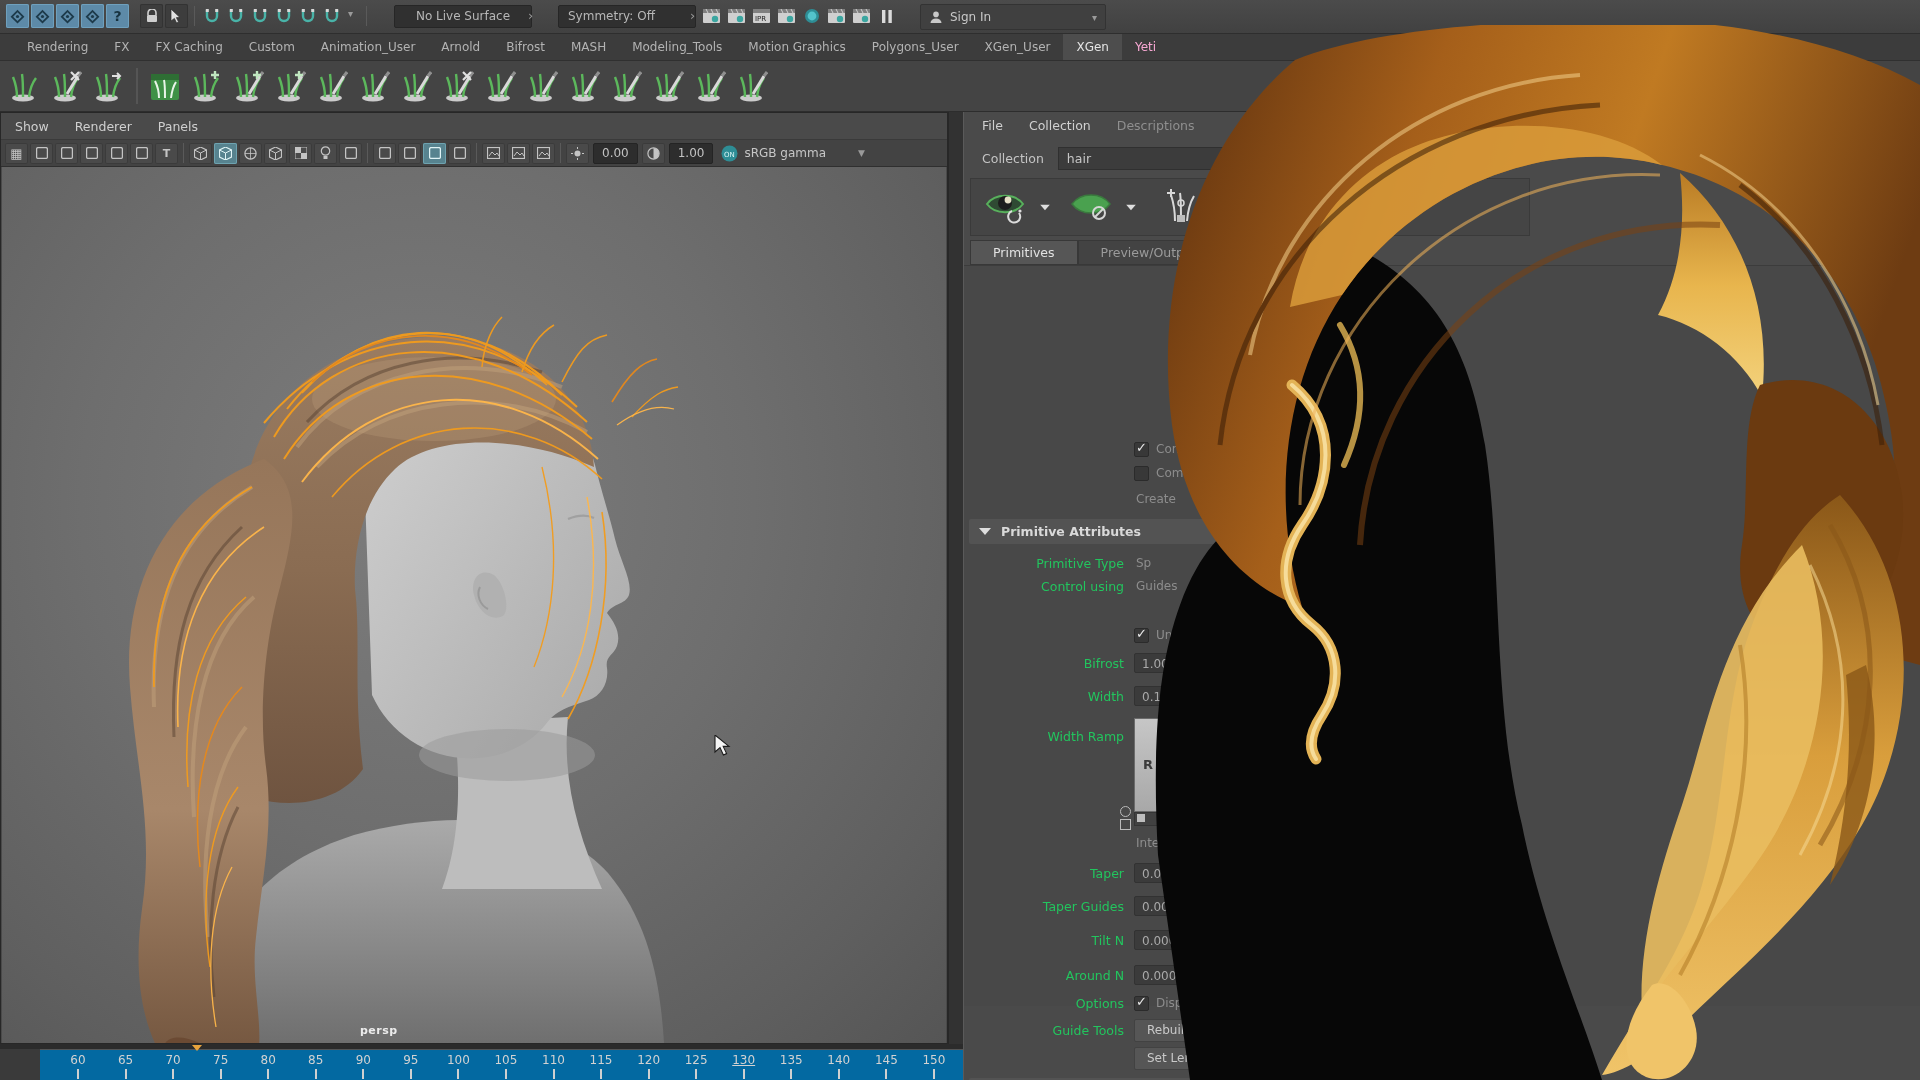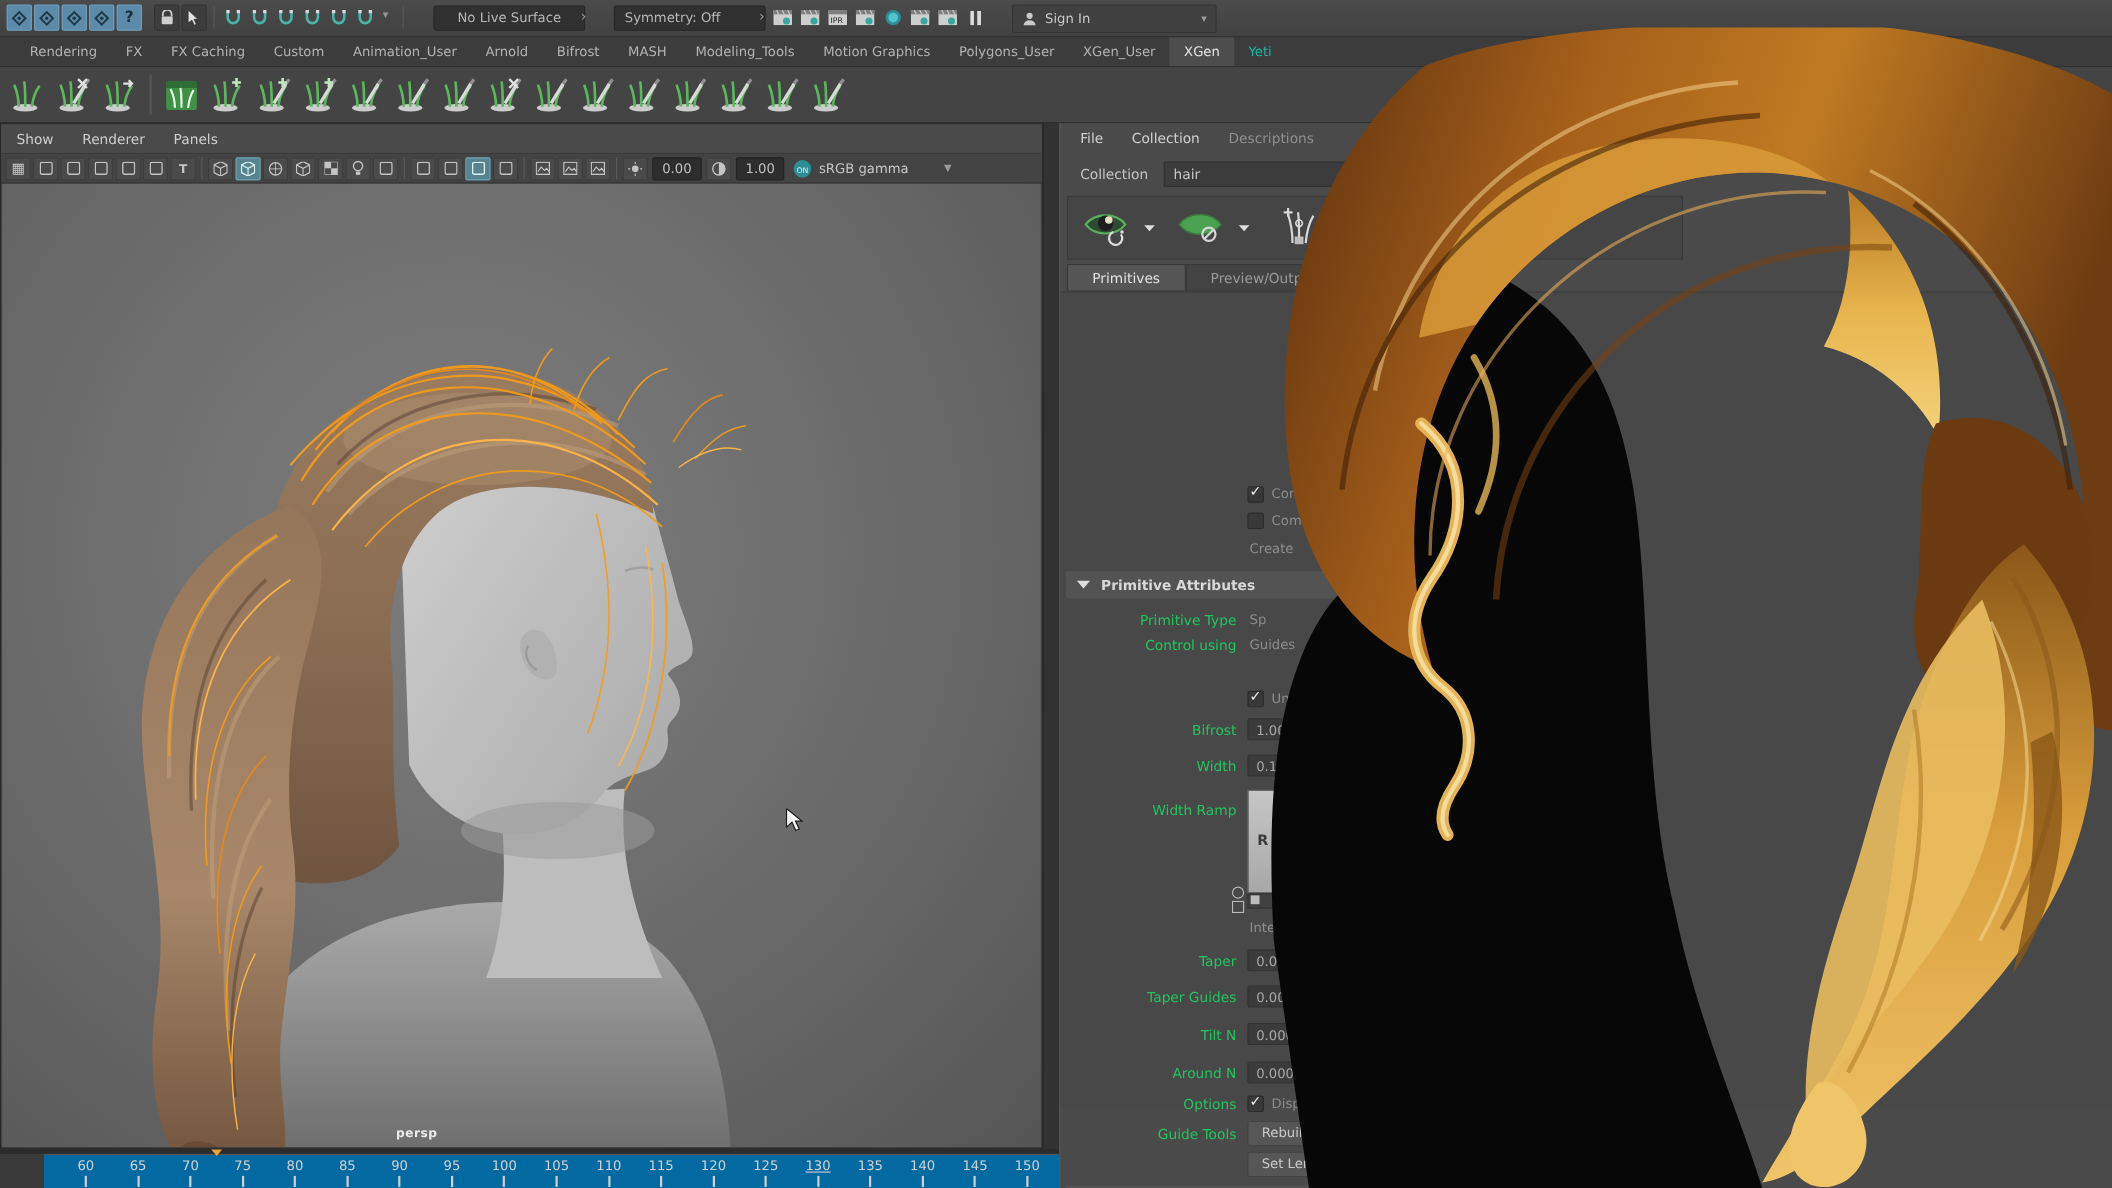--- a/index.html
+++ b/index.html
@@ -15,21 +15,21 @@
   .vsep{position:absolute;top:6px;width:1px;height:20px;background:#5a5a5a;}
   .chev{position:absolute;top:8px;color:#9a9a9a;font-size:13px;}
   .sfield{position:absolute;top:5px;height:21px;background:#303030;border:1px solid #262626;border-radius:2px;color:#b7b7b7;font-size:12px;line-height:21px;padding:0 9px;}
   #signin{left:920px;top:4px;width:168px;height:24px;background:#404040;border:1px solid #333;border-radius:2px;display:flex;align-items:center;gap:7px;padding:0 8px;color:#c9c9c9;font-size:12px;}
   #signin .dd{margin-left:auto;color:#9a9a9a;font-size:10px;}
 
   
   #shelftabs{left:0;top:34px;width:1920px;height:26px;background:#3c3c3c;border-bottom:1px solid #303030;display:flex;align-items:stretch;padding-left:14px;}
   .stab{display:flex;align-items:center;padding:0 13px;font-size:12px;color:#b3b3b3;cursor:default;}
   .stab.active{background:#4d4d4d;color:#e4e4e4;}
-  .stab.dim{color:#14b8a6;}
+  .stab.dim{color:#f9a8d4;}
   #shelficons{left:0;top:61px;width:1920px;height:50px;background:#444444;border-bottom:1px solid #2d2d2d;display:flex;align-items:center;gap:4px;padding-left:6px;}
   .tool{width:38px;height:40px;display:flex;align-items:center;justify-content:center;border-radius:3px;}
   .tsep{width:2px;height:36px;background:#555;margin:0 4px;}
 
   
   #vp{left:0;top:112px;width:948px;height:932px;background:#4a4a4a;border:1px solid #272727;box-sizing:border-box;}
   #vpmenu{left:0;top:0;width:100%;height:27px;background:#4a4a4a;border-bottom:1px solid #3a3a3a;display:flex;gap:26px;align-items:center;padding-left:14px;box-sizing:border-box;}
   #vpmenu span{color:#cfcfcf;font-size:12.5px;}
   #vptb{left:0;top:27px;width:100%;height:27px;background:#434343;border-bottom:1px solid #2f2f2f;display:flex;align-items:center;gap:2px;padding-left:4px;box-sizing:border-box;}
   .vico{width:23px;height:21px;border-radius:2px;display:flex;align-items:center;justify-content:center;color:#c4c4c4;font-size:12px;background:#4a4a4a;box-shadow:inset 0 0 0 1px #3b3b3b;}

